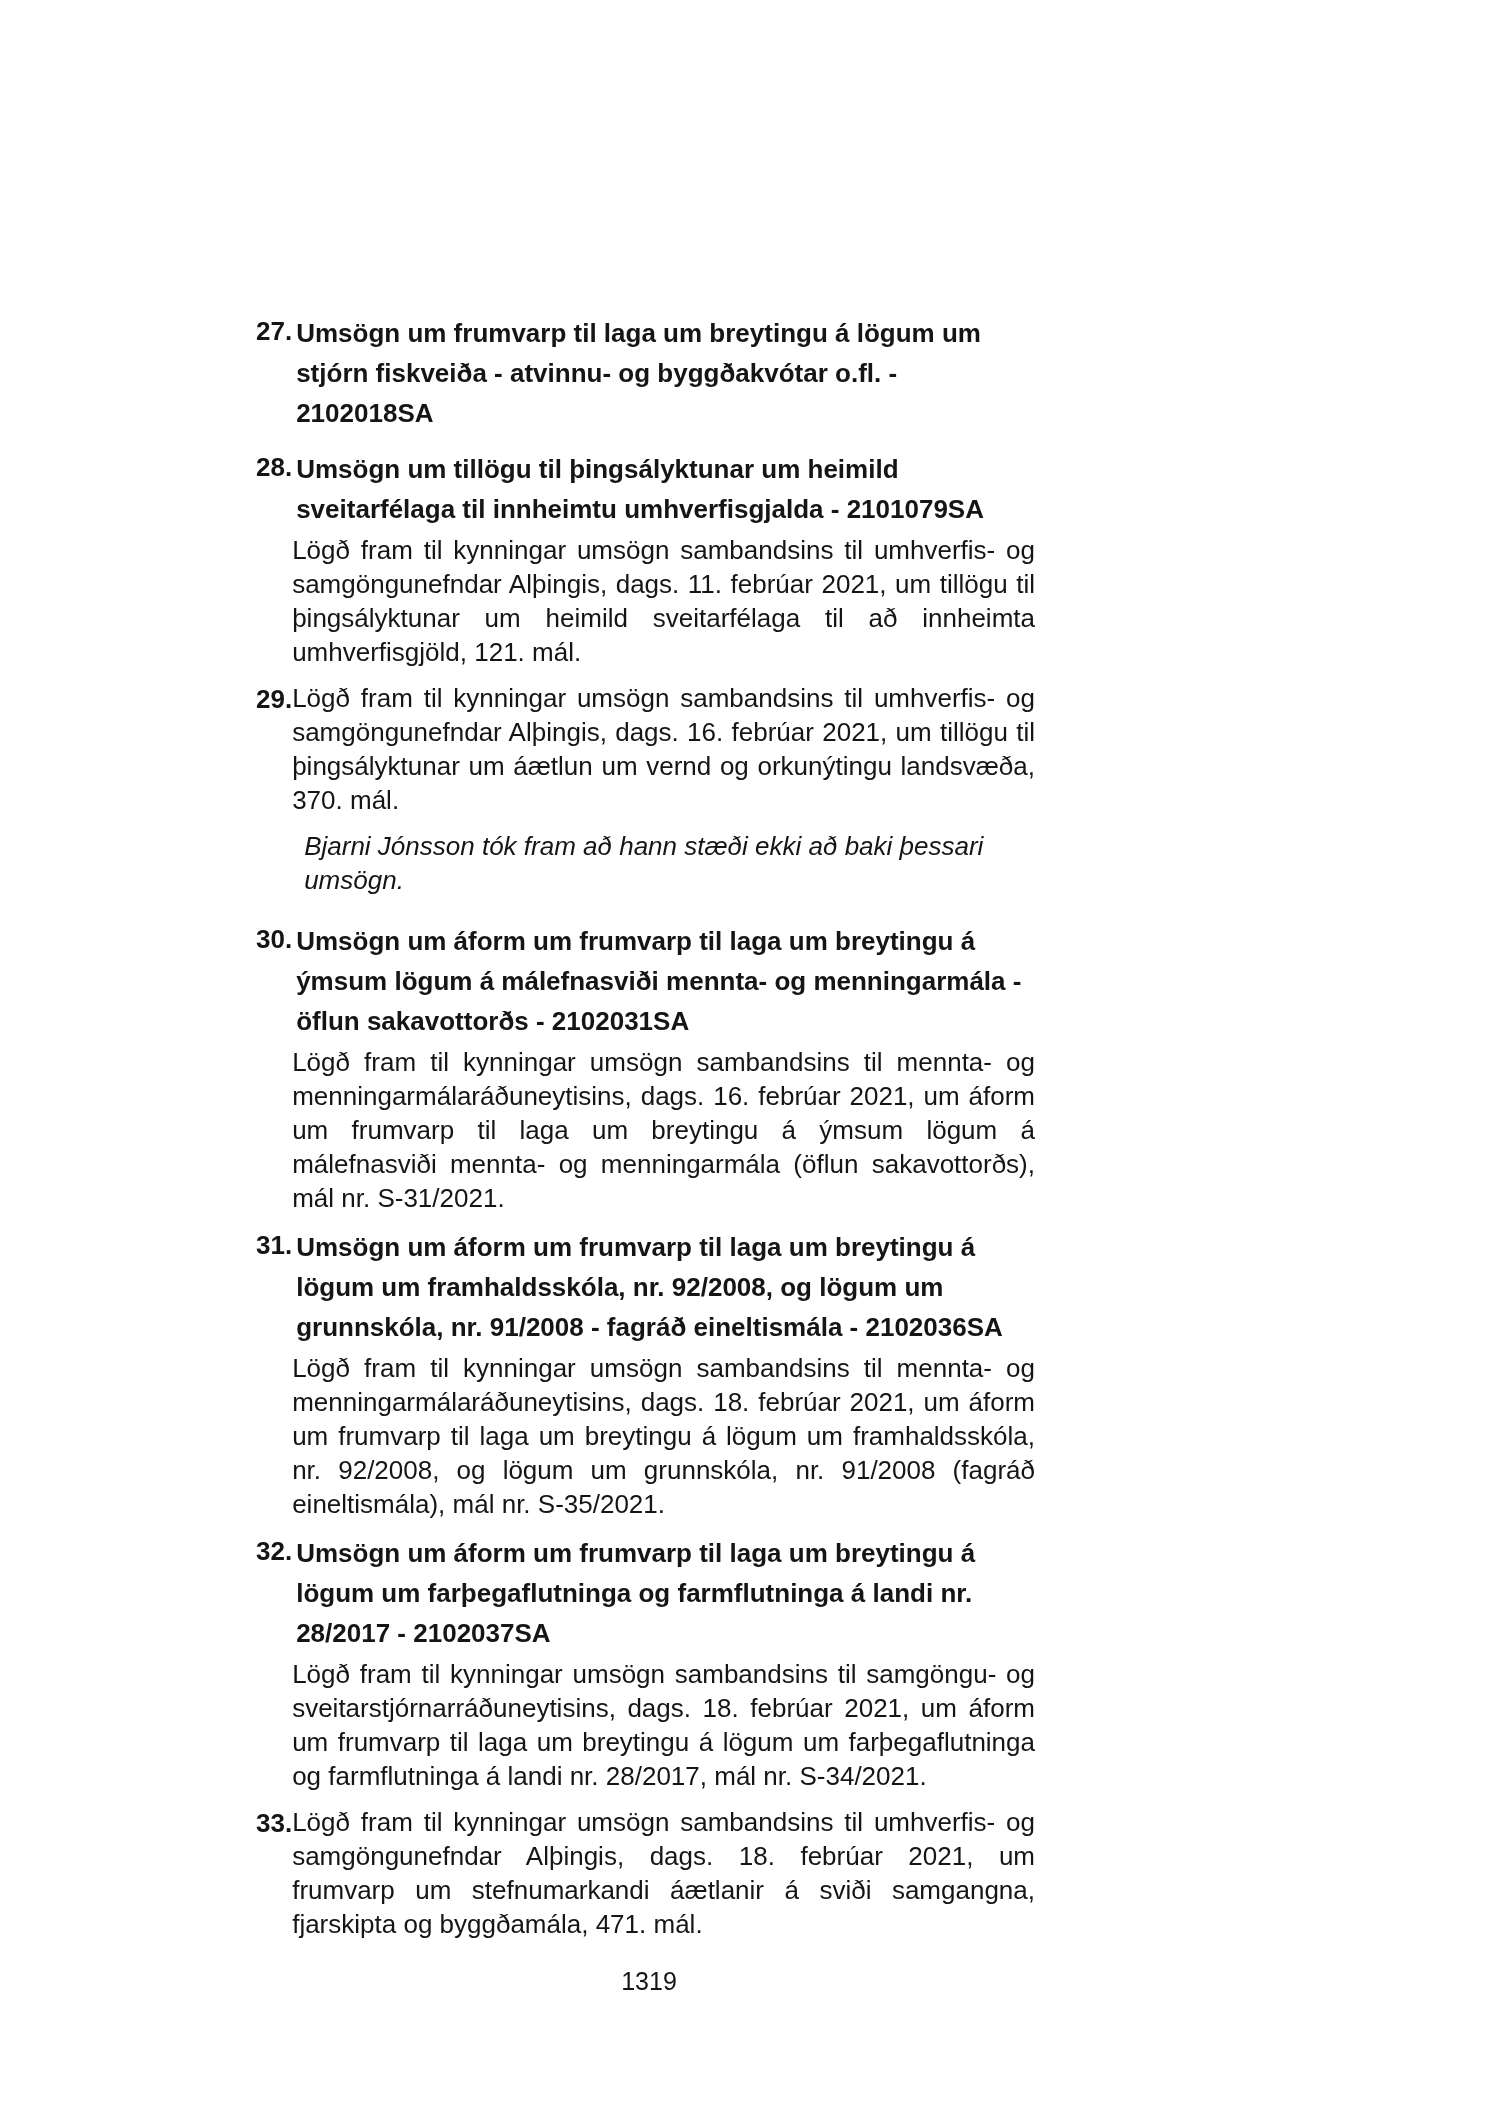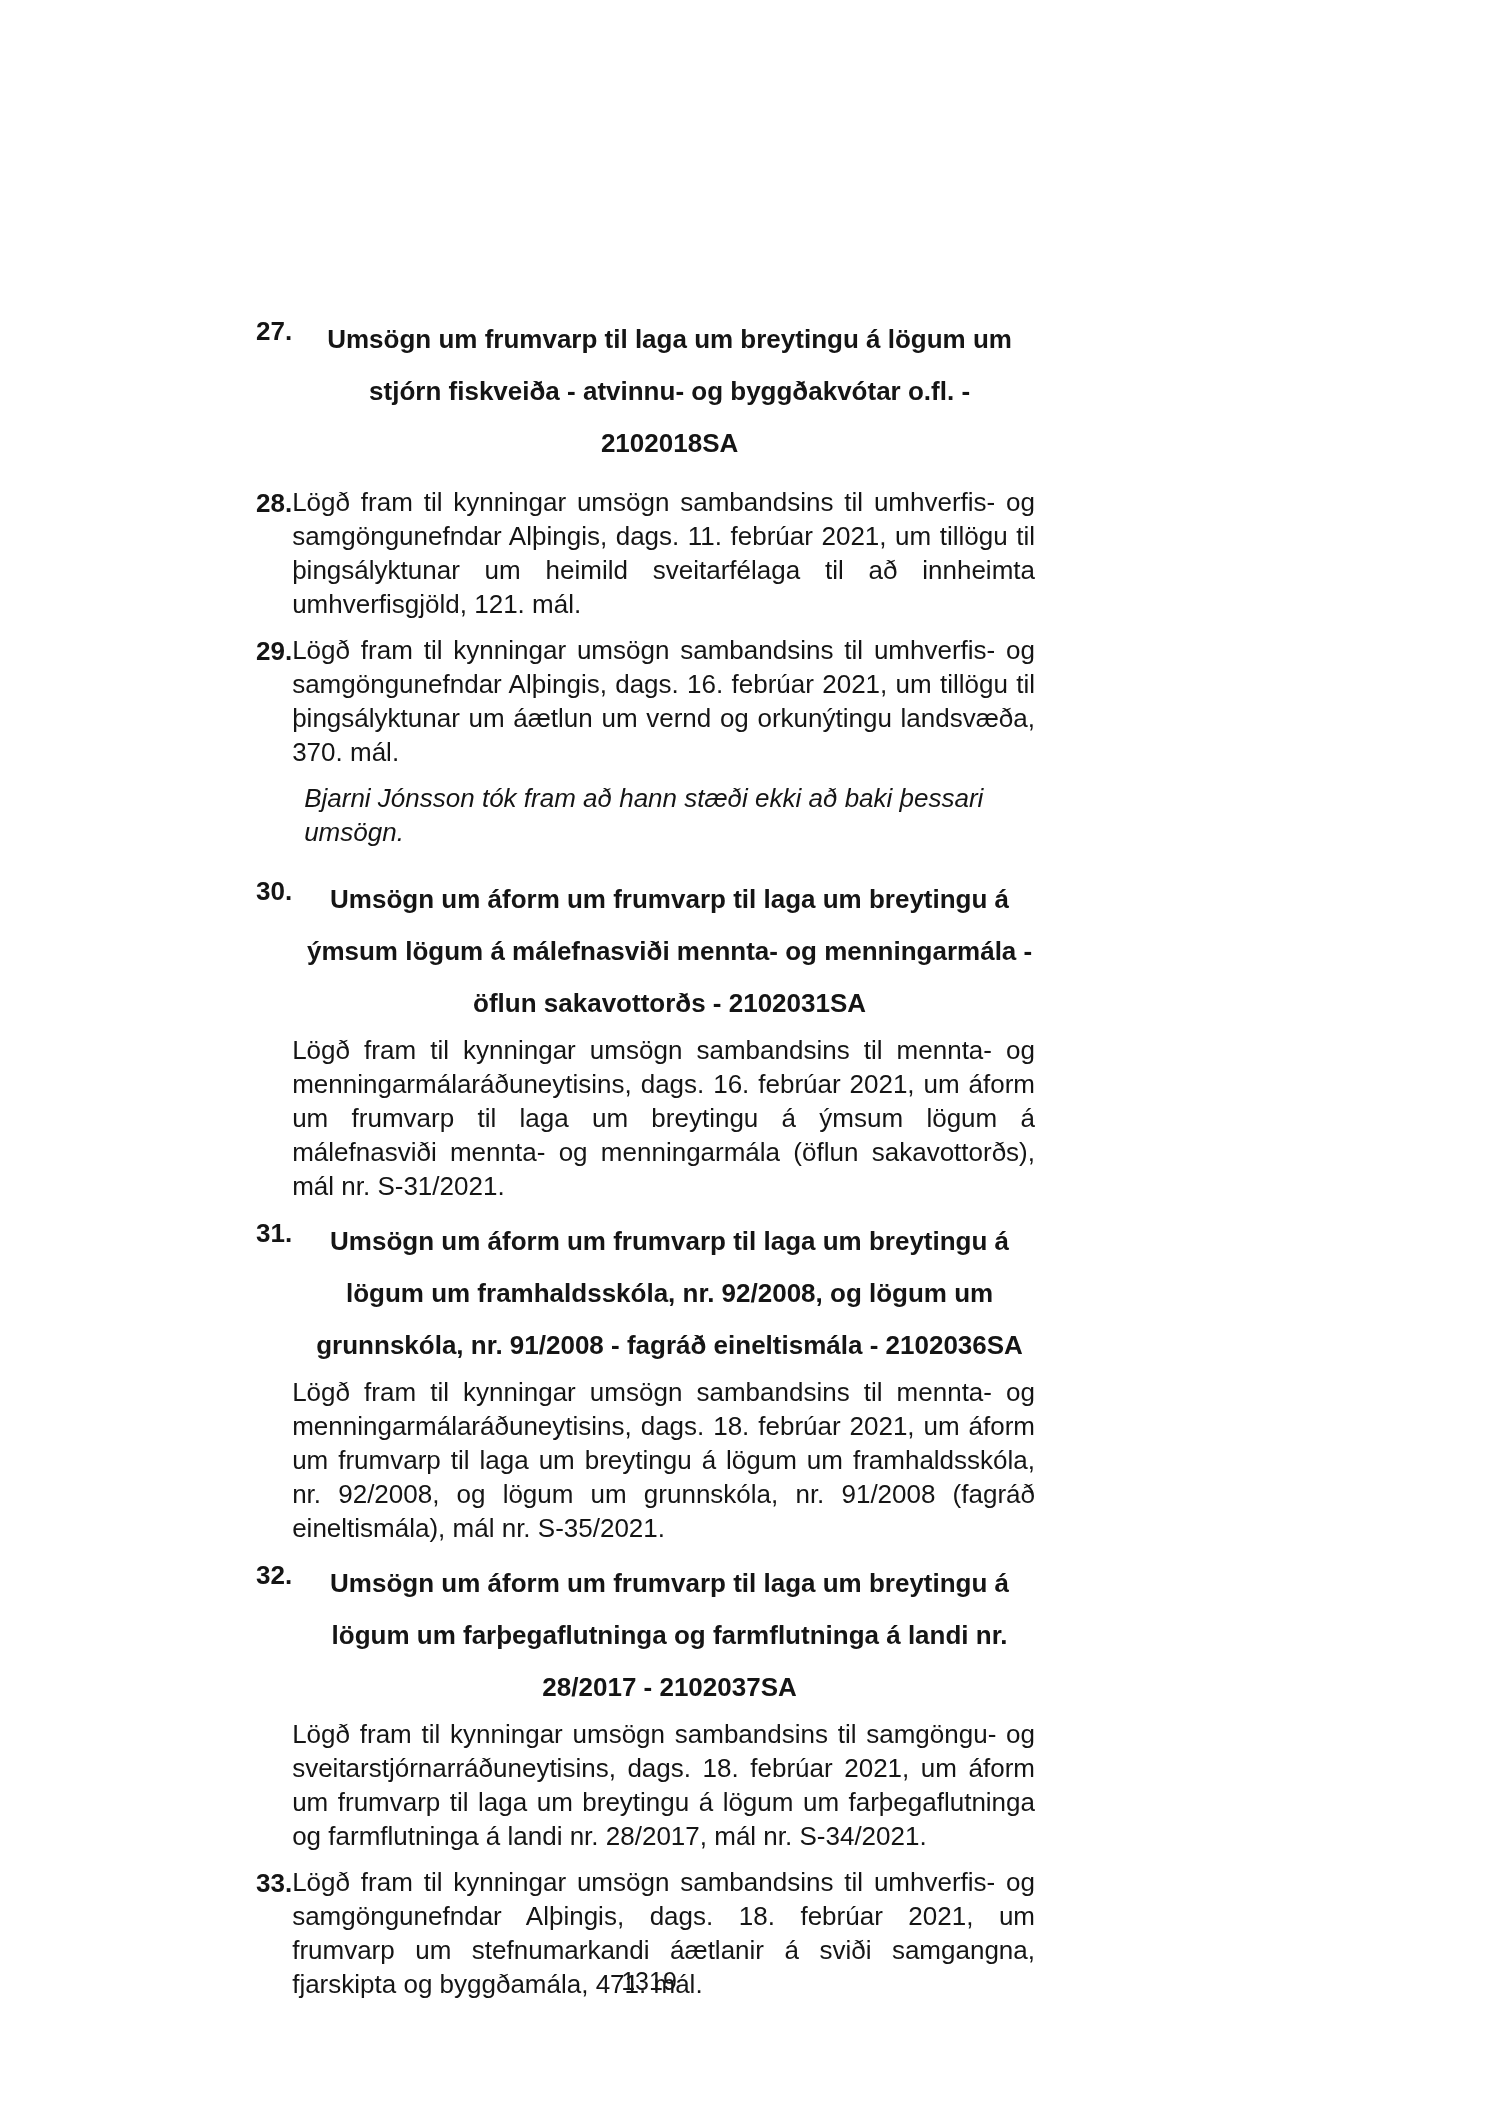--- a/index.html
+++ b/index.html
@@ -27,25 +27,25 @@
     font-size: 26px;
     font-weight: bold;
     line-height: 36px;
     white-space: nowrap;
   }
   .item-content {
     flex: 1 1 auto;
     min-width: 0;
   }
   .item-title {
-    margin: 0 0 4px 12px;
+    margin: 0 0 4px 4px;
     font-size: 26px;
     font-weight: bold;
-    line-height: 52px;
-    text-align: center;
+    line-height: 40px;
+    text-align: left;
   }
   .item-body {
     margin: 0;
     font-size: 26px;
     line-height: 34px;
     text-align: justify;
   }
   .item-note {
     margin: 12px;
     font-size: 26px;
@@ -71,20 +71,21 @@
   <div class="item">
     <div class="item-num">27.</div>
     <div class="item-content">
       <p class="item-title">Umsögn um frumvarp til laga um breytingu á lögum um stjórn fiskveiða - atvinnu- og byggðakvótar o.fl. - 2102018SA</p>
     </div>
   </div>
 
   <div class="item">
     <div class="item-num">28.</div>
     <div class="item-content">
+      <p class="item-title">Umsögn um tillögu til þingsályktunar um heimild sveitarfélaga til innheimtu umhverfisgjalda - 2101079SA</p>
       <p class="item-body">Lögð fram til kynningar umsögn sambandsins til umhverfis- og samgöngunefndar Alþingis, dags. 11. febrúar 2021, um tillögu til þingsályktunar um heimild sveitarfélaga til að innheimta umhverfisgjöld, 121. mál.</p>
     </div>
   </div>
 
   <div class="item">
     <div class="item-num">29.</div>
     <div class="item-content">
       <p class="item-body">Lögð fram til kynningar umsögn sambandsins til umhverfis- og samgöngunefndar Alþingis, dags. 16. febrúar 2021, um tillögu til þingsályktunar um áætlun um vernd og orkunýtingu landsvæða, 370. mál.</p>
       <p class="item-note">Bjarni Jónsson tók fram að hann stæði ekki að baki þessari umsögn.</p>
     </div>

